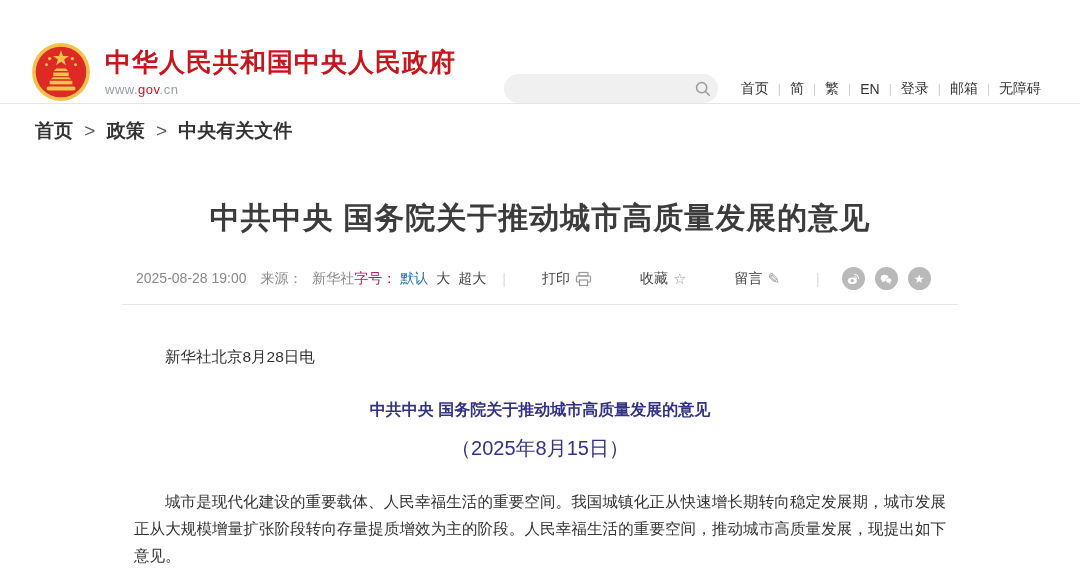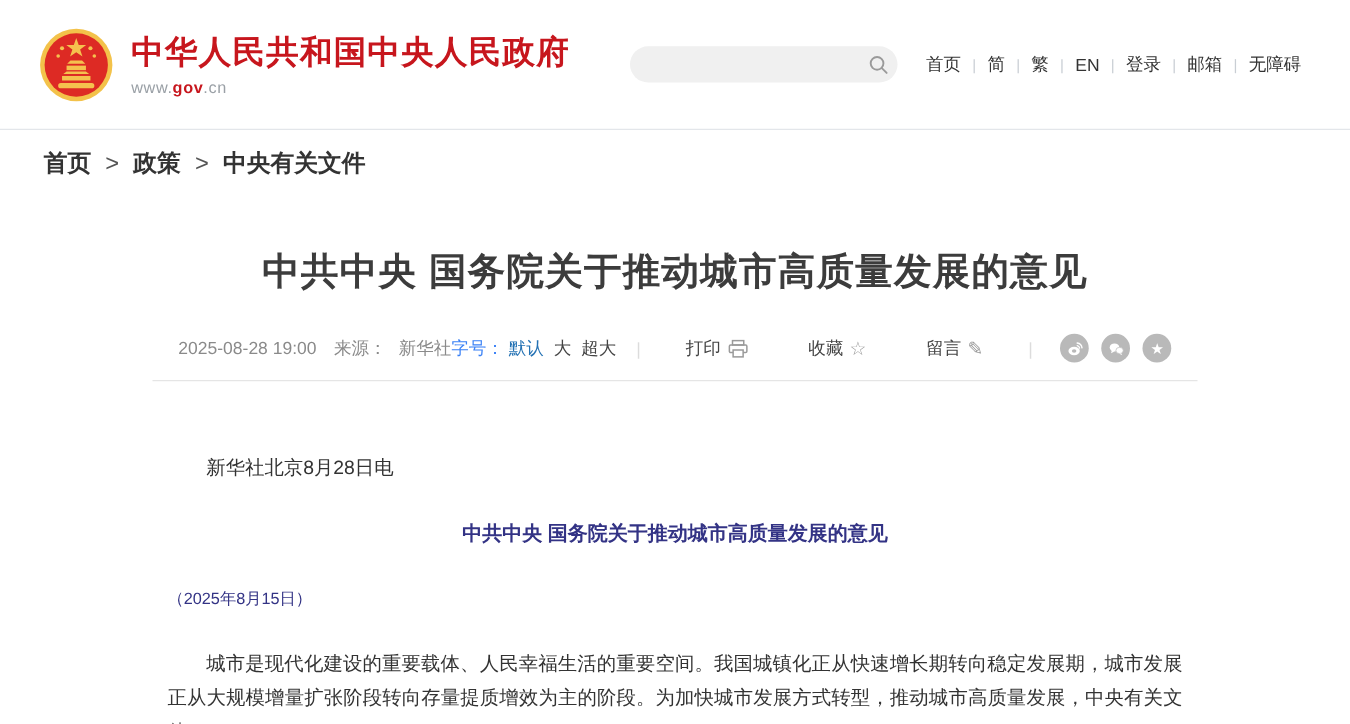--- a/index.html
+++ b/index.html
@@ -1,26 +1,26 @@
 <!DOCTYPE html>
 <html><head>
 <meta charset="utf-8">
 <style>
   * { margin:0; padding:0; box-sizing:border-box; }
   html,body { width:1080px; height:579px; overflow:hidden; background:#ffffff;
     font-family:"Liberation Sans","DejaVu Sans",sans-serif; }
 
   
   .site-header { height:104px; width:100%; background:#fff; border-bottom:1px solid #e3e6ea;
-    display:flex; align-items:center; justify-content:space-between; padding:12px 30px; }
+    display:flex; align-items:flex-end; justify-content:space-between; padding:0 30px; }
   .brand { display:flex; align-items:center; }
   .emblem { width:62px; height:62px; margin-right:13px; flex:0 0 auto; }
   .brand-text .site-name { font-size:26px; font-weight:700; color:#c7161d; letter-spacing:1px; line-height:1.2; }
   .brand-text .site-url { font-size:13px; color:#9aa0a6; margin-top:4px; letter-spacing:.5px; }
-  .site-url .gov { color:#c7161d; font-weight:700; }
+  .site-url .gov { color:#c7161d; font-weight:400; }
 
   .header-right { display:flex; align-items:center; }
   .search-box { width:214px; height:29px; background:#f0f0f0; border-radius:15px;
     display:flex; align-items:center; padding:0 10px 0 14px; margin-right:14px; }
   .search-box input { flex:1; border:none; outline:none; background:transparent; font-size:13px; color:#333; }
   .search-icon { width:17px; height:17px; flex:0 0 auto; }
 
   .top-nav { display:flex; align-items:center; font-size:14px; color:#333; white-space:nowrap; }
   .top-nav .nav-link { color:#333; cursor:pointer; padding:0 9px; }
   .top-nav .nav-sep { color:#c9ced4; font-size:12px; }
@@ -29,44 +29,44 @@
   .breadcrumb { padding:14px 35px 10px 35px; font-size:19px; color:#333; font-weight:600; }
   .breadcrumb .crumb { cursor:pointer; }
   .breadcrumb .crumb-sep { margin:0 6px; color:#555; font-weight:400; }
 
   
   .article-wrap { width:836px; margin:0 auto; }
   .article-title { margin-top:44px; text-align:center; font-size:30px; font-weight:700;
     color:#3c3c3c; letter-spacing:1px; line-height:1.3; }
 
   .meta-row { margin-top:30px; padding:0 14px 14px 14px; display:flex;
-    align-items:center; justify-content:center; border-bottom:1px solid #e5e5e5;
+    align-items:center; justify-content:flex-start; border-bottom:1px solid #e5e5e5;
     font-size:14px; color:#888; }
   .meta-left { color:#8a8a8a; }
   .meta-left .source-name { margin-left:6px; color:#8a8a8a; }
   .meta-right { display:flex; align-items:center; color:#444; }
   .fontsize-group { display:flex; align-items:center; }
-  .fontsize-label { color:#3b82f6; }
+  .fontsize-label { color:#be185d; }
   .fs-default { color:#2472b4; font-weight:400; margin:0 4px; cursor:pointer; }
   .fs-large { margin:0 4px; cursor:pointer; }
   .fs-xlarge { margin:0 4px; cursor:pointer; }
   .meta-sep { color:#dcdcdc; margin:0 12px; }
   .tool-item { display:inline-flex; align-items:center; margin:0 24px; cursor:pointer; color:#444; }
   .tool-item .t-icon { margin-left:5px; color:#9a9a9a; font-size:15px; }
   .tool-item svg { margin-left:5px; }
   .share-group { display:inline-flex; align-items:center; }
   .share-circle { width:23px; height:23px; border-radius:50%; background:#b9b9b9;
     display:inline-flex; align-items:center; justify-content:center; margin-left:10px; cursor:pointer; }
   .share-circle .star-glyph { color:#fff; font-size:12px; line-height:1; }
 
   
   .article-body { padding:0 12px; font-size:15.5px; line-height:27px; color:#333; }
-  .dateline { margin-top:56px; text-indent:2em; }
+  .dateline { margin-top:38px; text-indent:2em; }
   .doc-title { margin-top:26px; text-align:center; font-weight:700; color:#333385; font-size:16px; }
-  .doc-date { margin-top:24px; text-align:left; color:#333385; font-size:13px; }
+  .doc-date { margin-top:12px; text-align:center; color:#333385; font-size:20px; }
   .para { margin-top:26px; text-indent:2em; text-align:justify; }
   .section-heading { margin-top:18px; text-indent:2em; font-weight:700; }
 </style>
 </head>
 <body>
 
 <header class="site-header">
   <div class="brand">
     <svg class="emblem" viewBox="0 0 60 60">
       <circle cx="30" cy="30" r="28" fill="#f3c24a"></circle>
@@ -183,17 +183,17 @@
           <span class="star-glyph">★</span>
         </span>
       </span>
     </div>
   </div>
 
   <div class="article-body">
     <p class="dateline">新华社北京8月28日电</p>
     <p class="doc-title">中共中央 国务院关于推动城市高质量发展的意见</p>
     <p class="doc-date">（2025年8月15日）</p>
-    <p class="para">城市是现代化建设的重要载体、人民幸福生活的重要空间。我国城镇化正从快速增长期转向稳定发展期，城市发展正从大规模增量扩张阶段转向存量提质增效为主的阶段。为加快城市发展方式转型，推动城市高质量发展，中央有关文件。</p>
+    <p class="para">城市是现代化建设的重要载体、人民幸福生活的重要空间。我国城镇化正从快速增长期转向稳定发展期，城市发展正从大规模增量扩张阶段转向存量提质增效为主的阶段。人民幸福生活的重要空间，推动城市高质量发展，现提出如下意见。</p>
     <p class="section-heading">一、总体要求</p>
 
   </div>
 </div>
 
 </body></html>

